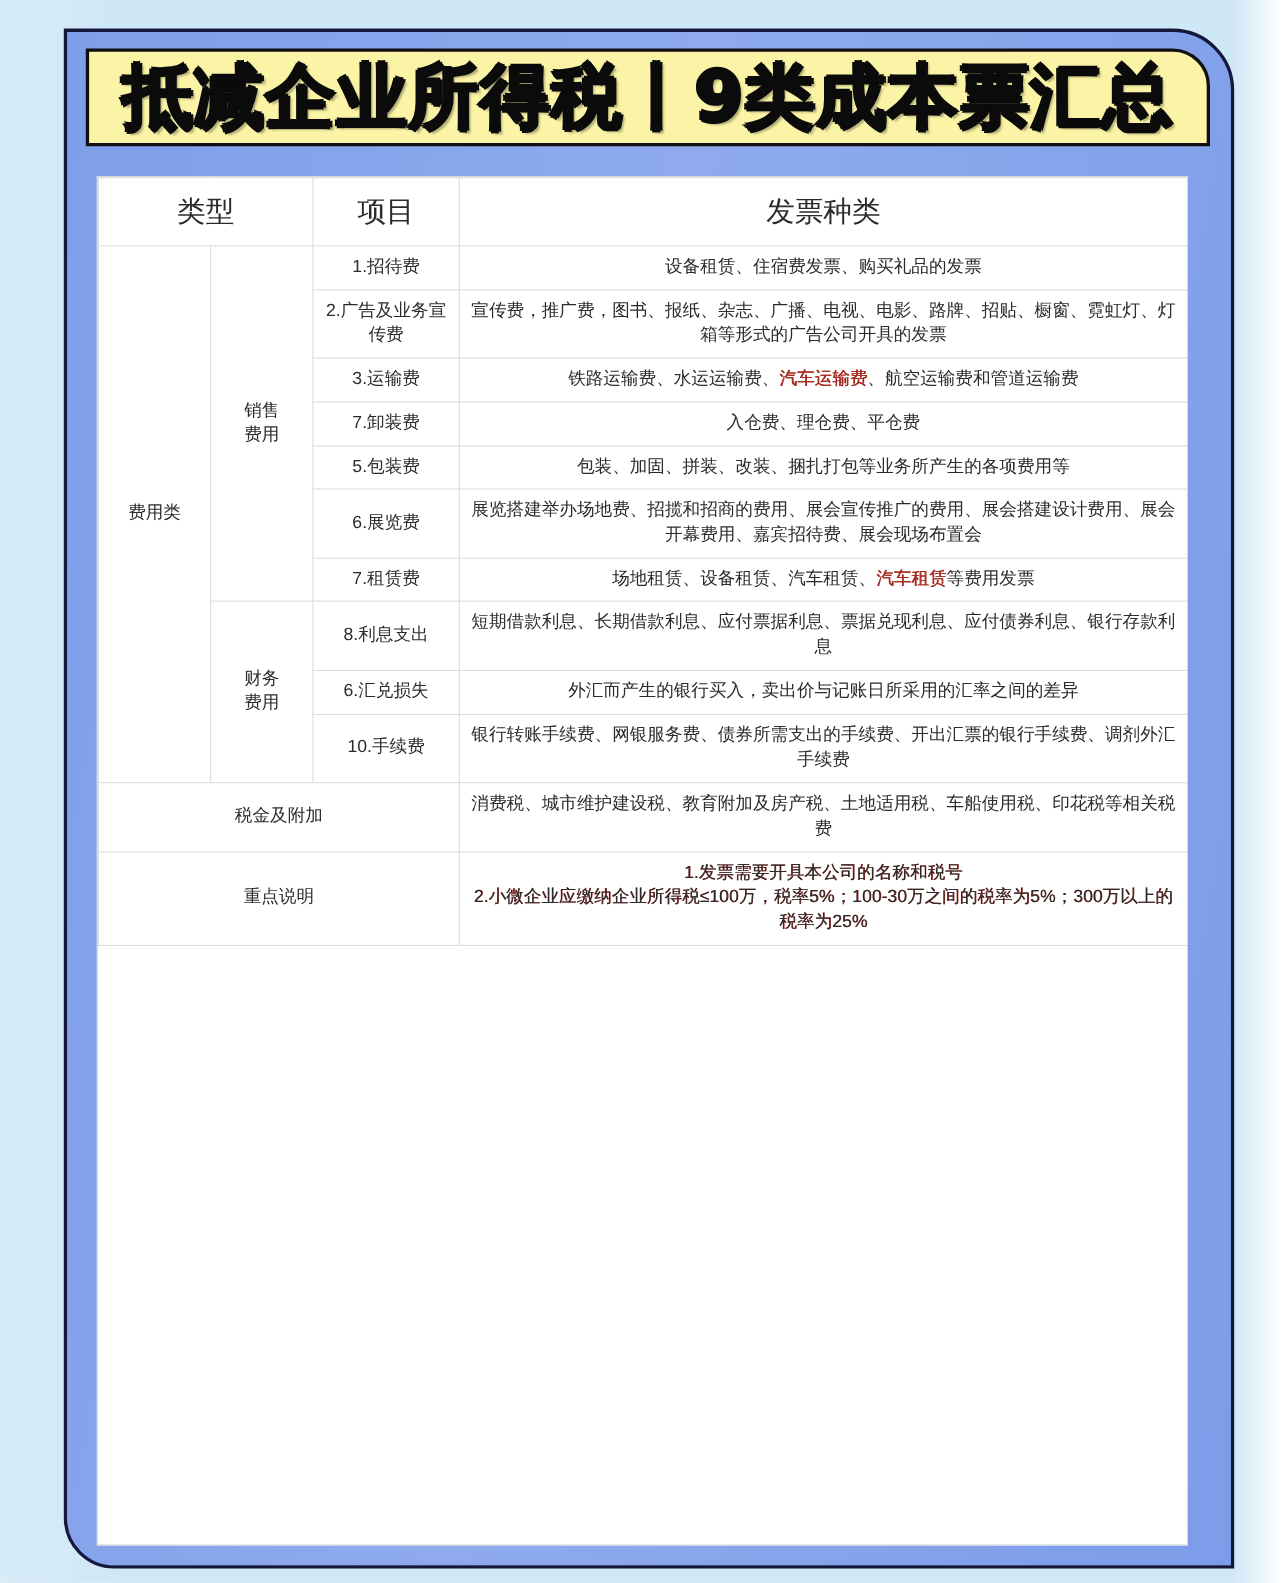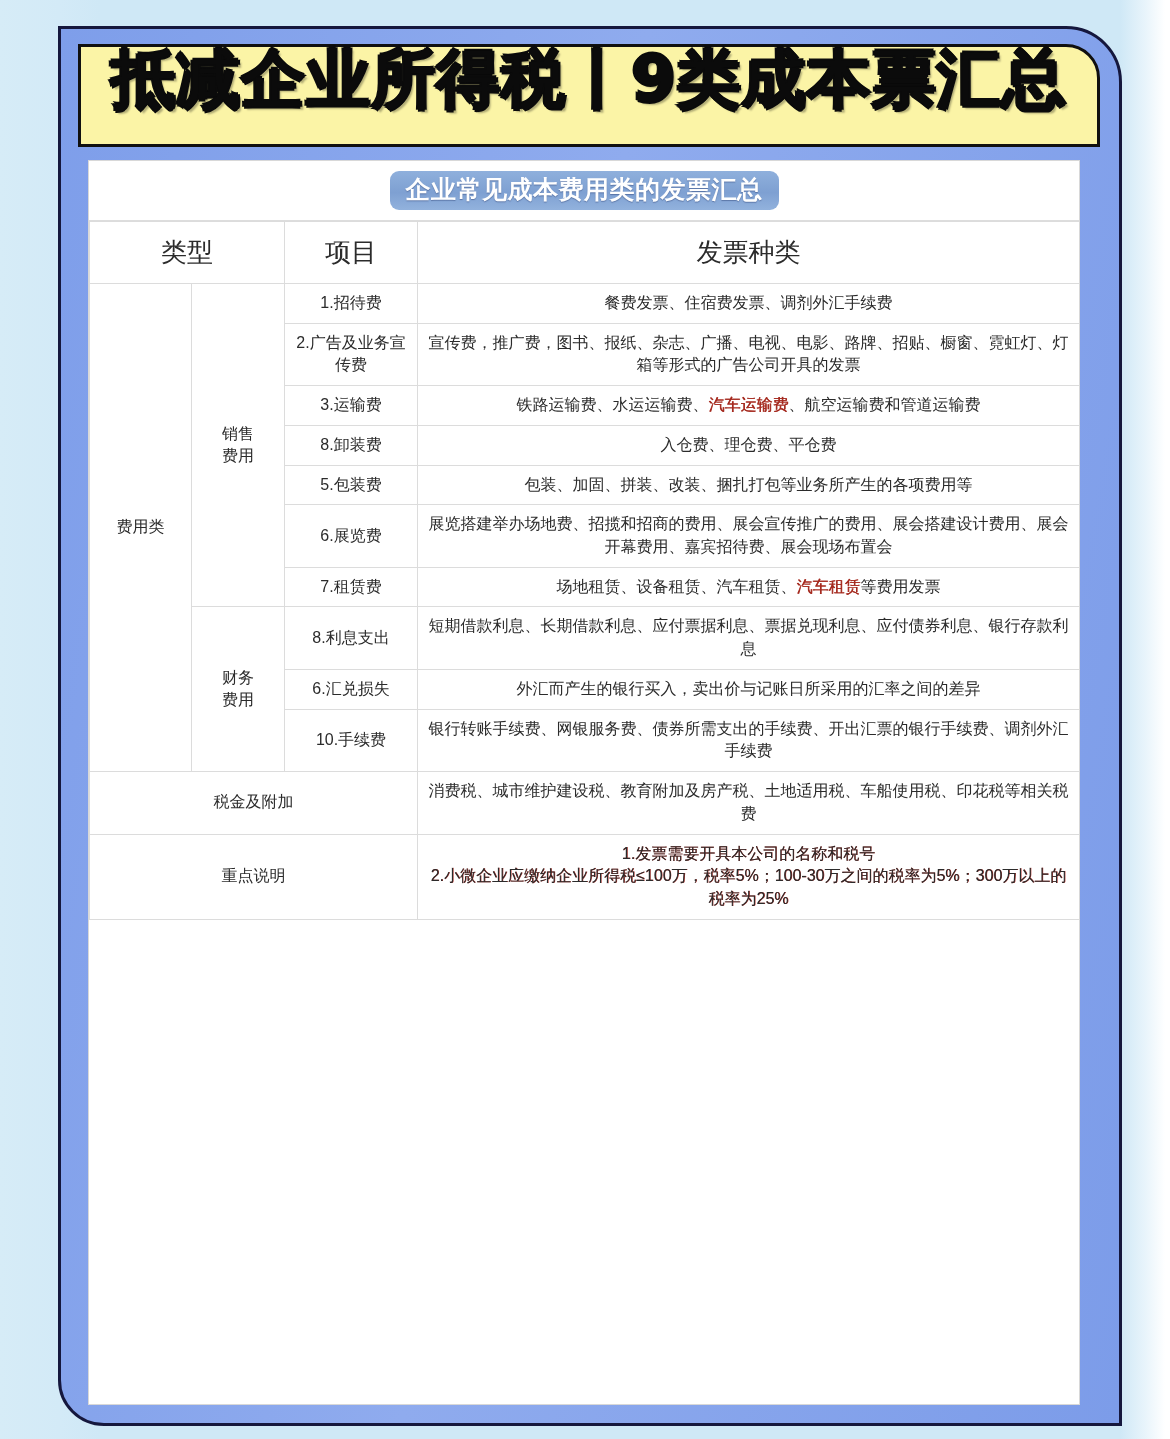--- a/index.html
+++ b/index.html
@@ -38,26 +38,27 @@
     background: linear-gradient(100deg, #7e9eea 0%, #8fabee 45%, #7c9ce9 100%);
     box-sizing: border-box;
   }
 
   
   #title-banner {
     position: absolute;
     left: 78px;
     top: 44px;
     width: 1022px;
-    height: 103px;
+    height: 89px;
     background: #fbf4a6;
     border: 3px solid #101010;
     border-top-right-radius: 34px;
     box-sizing: border-box;
     display: flex;
+    align-items: center;
     justify-content: center;
   }
   #title-text {
     font-family: "DejaVu Sans", "Liberation Sans", sans-serif;
     font-size: 64px;
     font-weight: 700;
     color: #0b0b0b;
     letter-spacing: 1px;
     white-space: nowrap;
     line-height: 1;
@@ -168,23 +169,20 @@
 <div id="page">
 
   <div id="blue-frame"></div>
 
   <div id="title-banner">
     <div id="title-text">抵减企业所得税丨9类成本票汇总</div>
   </div>
 
   <div id="card">
 
-    <div id="subtitle-row">
-      <div id="subtitle-pill">企业常见成本费用类的发票汇总</div>
-    </div>
 
     <table class="main">
       <colgroup>
         <col style="width:102px">
         <col style="width:93px">
         <col style="width:133px">
         <col style="width:662px">
       </colgroup>
       <thead>
         <tr>
@@ -192,32 +190,32 @@
           <th>项目</th>
           <th>发票种类</th>
         </tr>
       </thead>
       <tbody id="tbody">
 
       <tr>
             <td class="cat" rowspan="10">费用类</td>
             <td class="sub" rowspan="7"><span>销售</span><br><span>费用</span></td>
             <td class="item">1.招待费</td>
-            <td class="desc"><span>餐费发票、住宿费发票、调剂外汇手续费</span></td>
+            <td class="desc"><span>设备租赁、住宿费发票、购买礼品的发票</span></td>
           </tr>
           <tr>
             <td class="item">2.广告及业务宣传费</td>
             <td class="desc"><span>宣传费，推广费，图书、报纸、杂志、广播、电视、电影、路牌、招贴、橱窗、霓虹灯、灯箱等形式的广告公司开具的发票</span></td>
           </tr>
           <tr>
             <td class="item">3.运输费</td>
             <td class="desc"><span>铁路运输费、水运运输费、</span><span class="hl">汽车运输费</span><span>、航空运输费和管道运输费</span></td>
           </tr>
           <tr>
-            <td class="item">8.卸装费</td>
+            <td class="item">7.卸装费</td>
             <td class="desc"><span>入仓费、理仓费、平仓费</span></td>
           </tr>
           <tr>
             <td class="item">5.包装费</td>
             <td class="desc"><span>包装、加固、拼装、改装、捆扎打包等业务所产生的各项费用等</span></td>
           </tr>
           <tr>
             <td class="item">6.展览费</td>
             <td class="desc"><span>展览搭建举办场地费、招揽和招商的费用、展会宣传推广的费用、展会搭建设计费用、展会开幕费用、嘉宾招待费、展会现场布置会</span></td>
           </tr>

